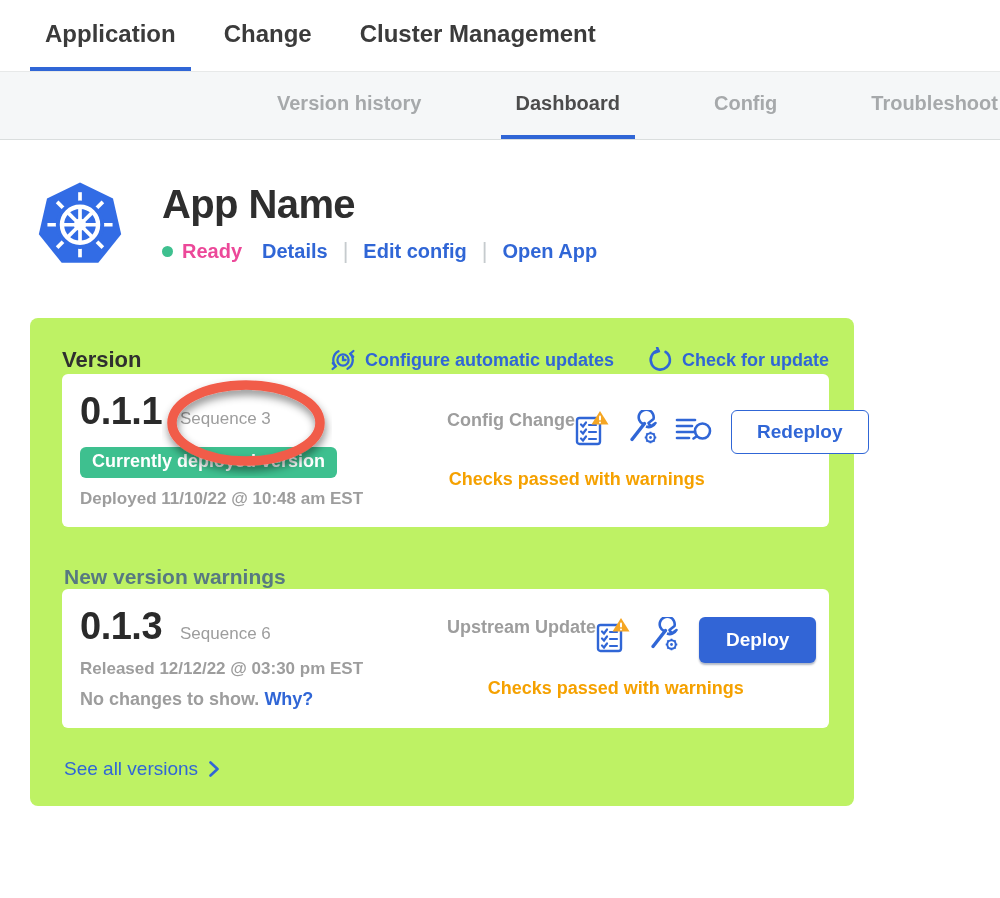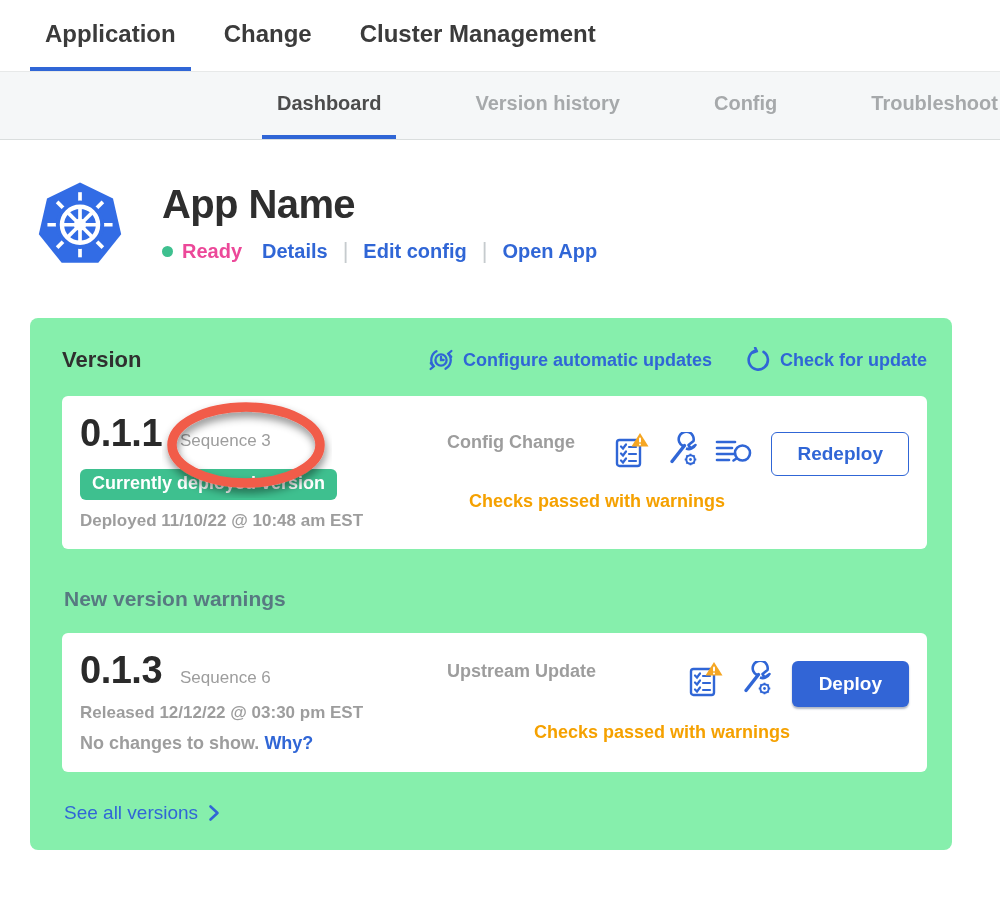--- a/index.html
+++ b/index.html
@@ -32,29 +32,29 @@
   .app-header { display:flex; align-items:center; padding:38px 0 0 36px; }
   .k8s-logo { width:88px; height:90px; margin-right:38px; flex:none; }
   .app-title { font-size:40px; font-weight:800; color:#2e2e2e; letter-spacing:-0.6px; margin:0 0 12px 0; line-height:1.1; }
   .status-row { display:flex; align-items:center; font-size:20px; font-weight:700; }
   .status-dot { width:11px; height:11px; border-radius:50%; background:#3ec08f; margin-right:9px; }
   .status-text { color:#ec4899; margin-right:20px; }
   .hlink { color:#3066d6; text-decoration:none; cursor:pointer; }
   .divider { color:#c6cbce; font-weight:400; font-size:22px; margin:0 15px; }
   
   .version-panel {
-    margin:50px 30px 0 30px; width:922px; background:#86efac; border-radius:8px;
+    margin:50px 30px 0 30px; width:824px; background:#bef264; border-radius:8px;
     padding:28px 25px 26px 32px;
   }
   .panel-header { display:flex; align-items:center; }
   .panel-title { font-size:22px; font-weight:800; color:#2f2f2f; }
   .panel-actions { margin-left:auto; display:flex; align-items:center; gap:34px; }
   .panel-action { display:flex; align-items:center; gap:8px; font-size:18px; font-weight:700; color:#3066d6; cursor:pointer; }
   
-  .version-card { background:#fff; border-radius:6px; margin-top:22px; padding:16px 18px 18px 18px; display:flex; }
+  .version-card { background:#fff; border-radius:6px; padding:16px 18px 18px 18px; display:flex; }
   .vc-left { width:355px; flex:none; position:relative; }
   .version-line { display:flex; align-items:baseline; }
   .version-number { font-size:38px; font-weight:800; color:#2a2a2a; letter-spacing:-0.5px; }
   .sequence { font-size:17px; font-weight:400; color:#9d9d9d; margin-left:18px; }
   .annotation-svg { position:absolute; left:82px; top:-14px; pointer-events:none; }
   .deployed-badge {
     display:inline-block; margin-top:14px; background:#3ec08f; color:#fff;
     font-size:18px; font-weight:700; padding:4px 12px 6px 12px; border-radius:6px;
   }
   .date-line { margin-top:11px; font-size:17px; font-weight:700; color:#9d9d9d; }
@@ -83,22 +83,22 @@
 </head>
 <body>
 
 <nav class="top-nav">
   <div class="top-tab active">Application</div>
   <div class="top-tab">Change</div>
   <div class="top-tab">Cluster Management</div>
 </nav>
 
 <nav class="sub-nav">
+  <div class="sub-tab">Version history</div>
   <div class="sub-tab active">Dashboard</div>
-  <div class="sub-tab">Version history</div>
   <div class="sub-tab">Config</div>
   <div class="sub-tab">Troubleshoot</div>
 </nav>
 
 <header class="app-header">
   <span class="icon k8s-logo">
     <svg width="88" height="90" viewBox="0 0 100 100">
       <polygon points="50,4 87.5,22.1 96.8,62.7 70.8,95.3 29.2,95.3 3.2,62.7 12.5,22.1" fill="#326ce5"></polygon>
       <g stroke="#ffffff" stroke-width="4.2">
         <line x1="50" y1="52" x2="50" y2="15"></line>

